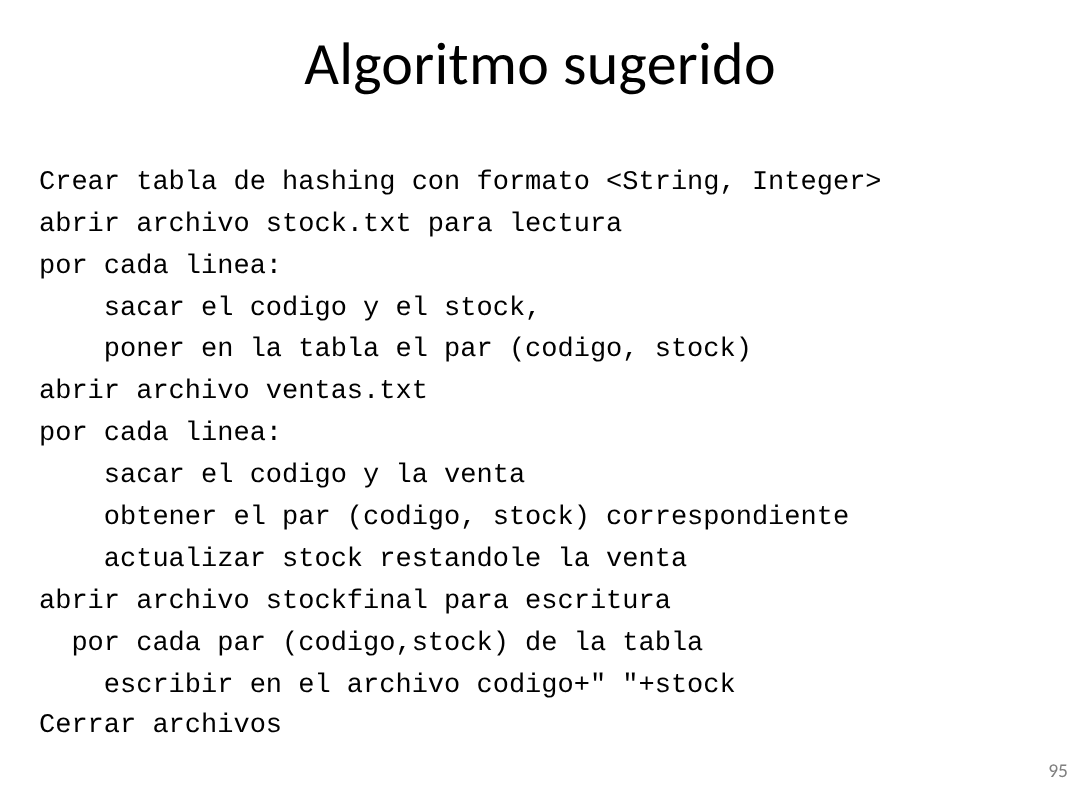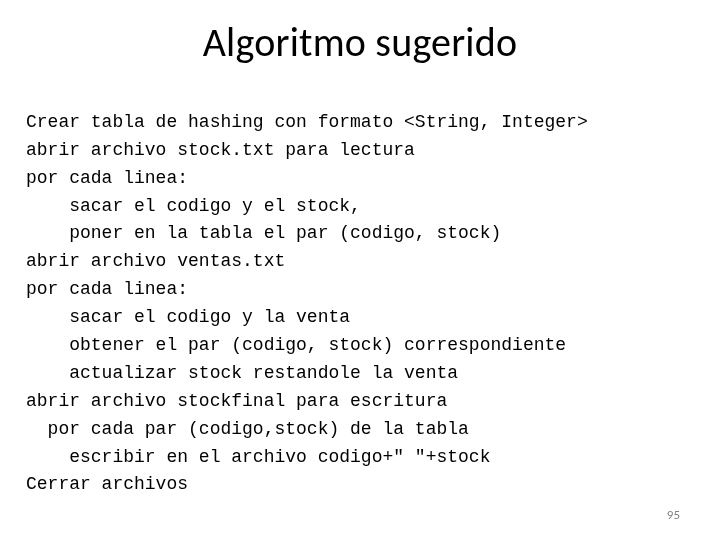--- a/index.html
+++ b/index.html
@@ -29,21 +29,21 @@
   .code {
     font-family: "Courier New", Courier, monospace;
     font-size: 18px;
     font-weight: normal;
     line-height: 1.55;
     white-space: pre;
     margin-left: 2px;
   }
   .page-number {
     position: absolute;
-    right: 40px;
+    right: 8px;
     bottom: 18px;
     font-size: 13px;
     color: #808080;
     font-family: Calibri, Arial, sans-serif;
   }
 </style>
 </head>
 <body>
 
 <div class="slide">

